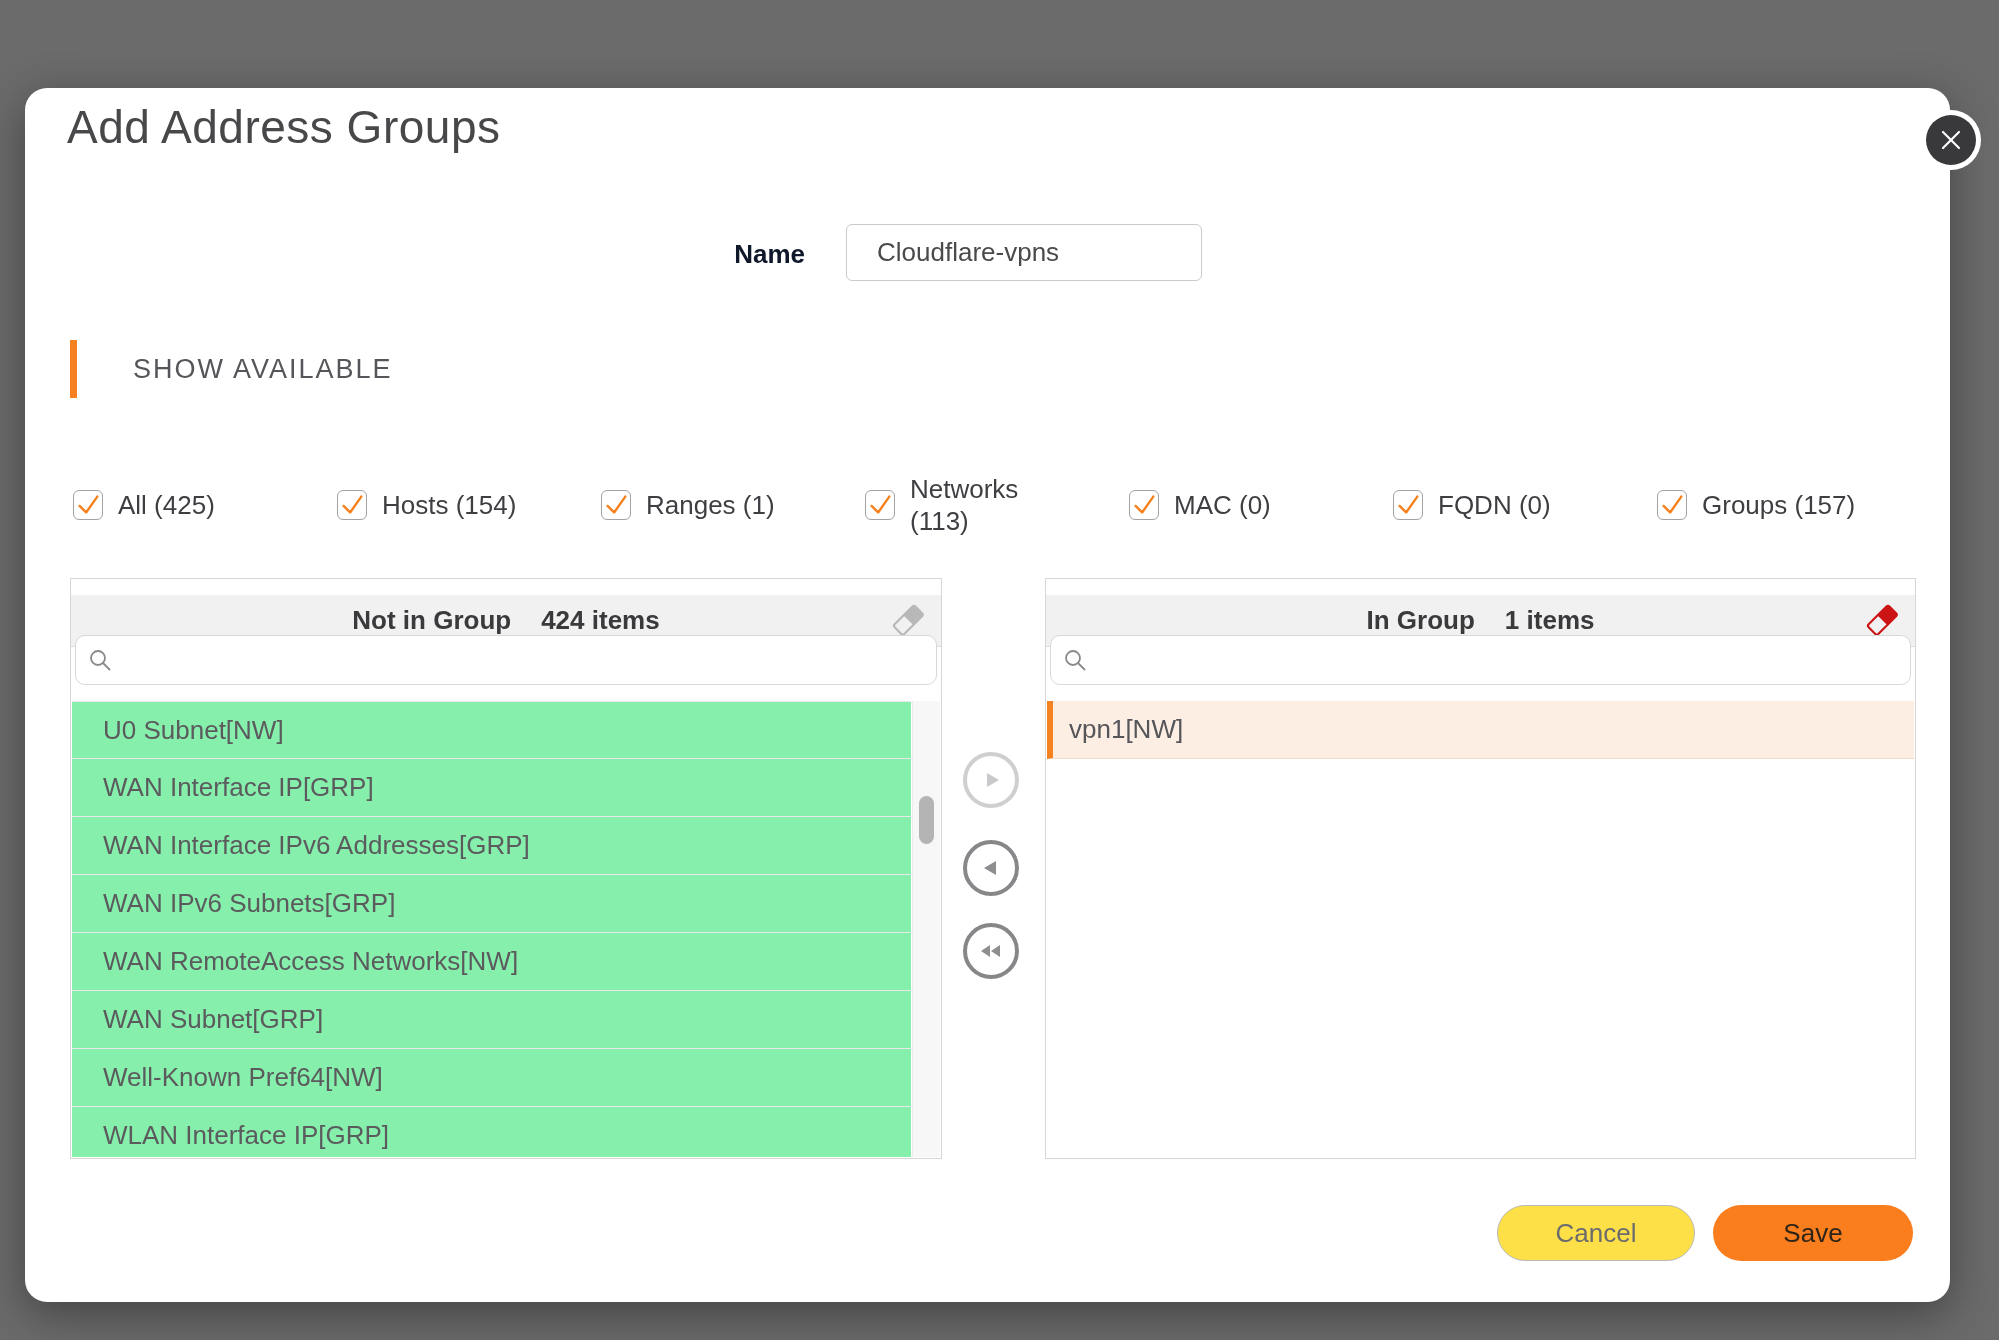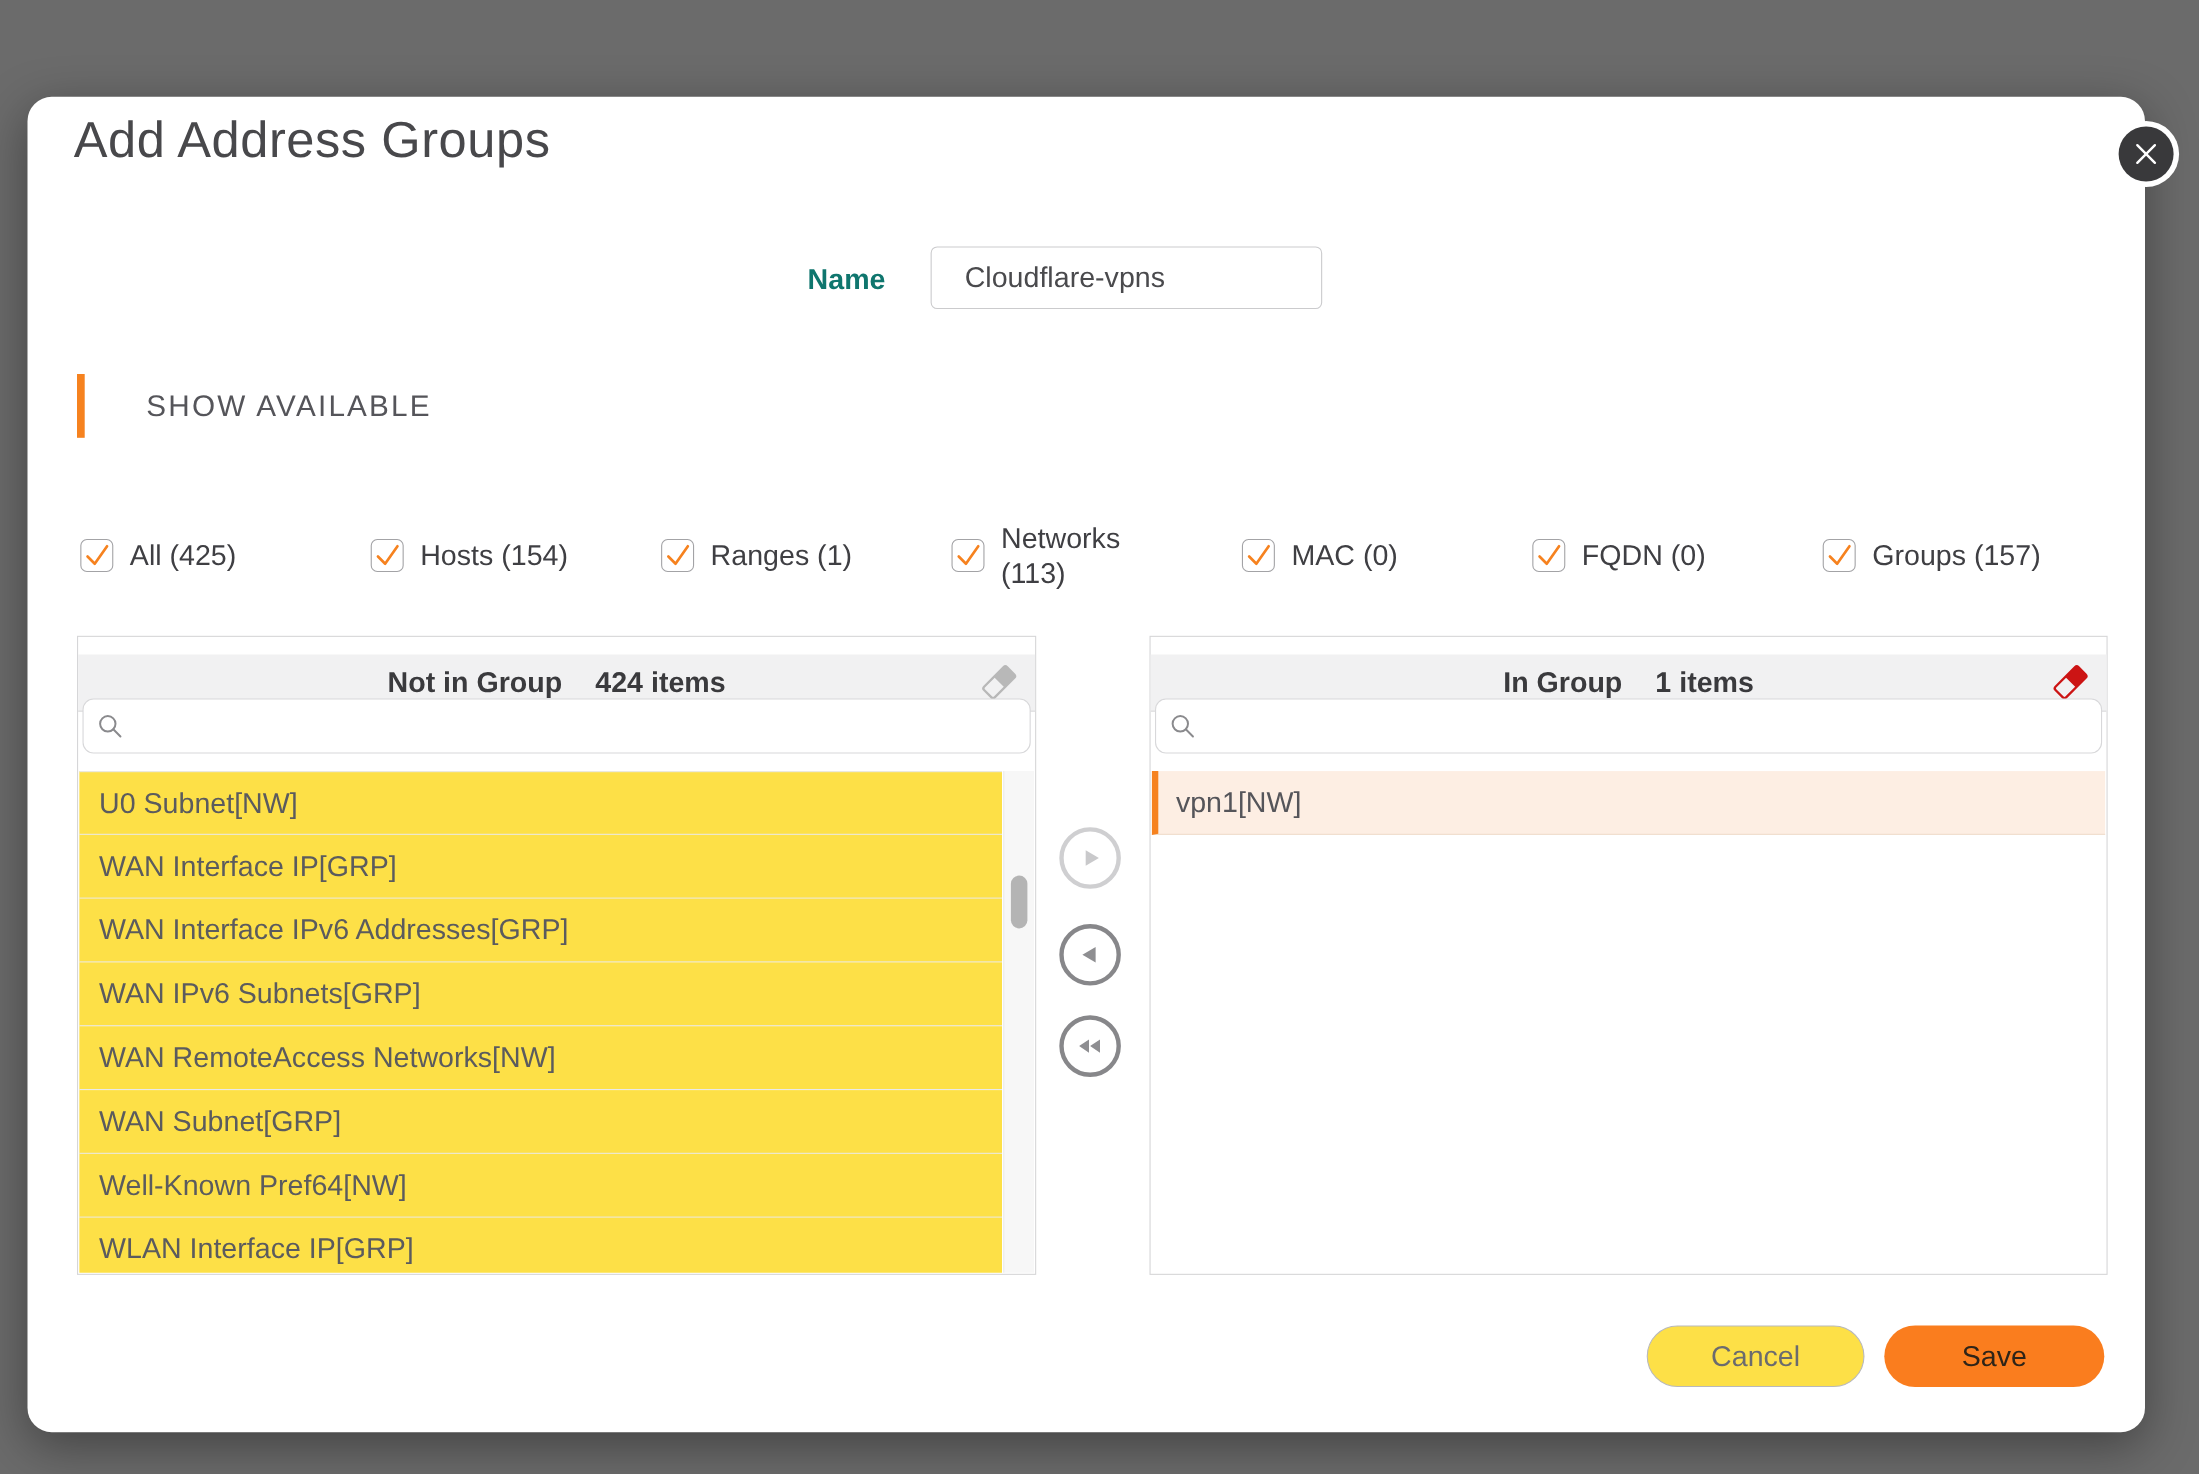--- a/index.html
+++ b/index.html
@@ -4,21 +4,21 @@
 <style>
   html,body{margin:0;padding:0;background:#6b6b6b;}
   *{box-sizing:border-box;font-family:"Liberation Sans","DejaVu Sans",sans-serif;}
   .stage{position:relative;width:1999px;height:1340px;background:#6b6b6b;overflow:hidden;}
   .modal{position:absolute;left:25px;top:88px;width:1925px;height:1214px;background:#ffffff;
          border-radius:22px;box-shadow:0 12px 45px rgba(0,0,0,.38);}
   .title{position:absolute;left:42px;top:12px;font-size:46px;font-weight:500;color:#48484b;letter-spacing:.5px;}
   .close-btn{position:absolute;left:1901px;top:27px;width:50px;height:50px;border-radius:50%;
              background:#39393b;box-shadow:0 0 0 5px #ffffff;display:flex;align-items:center;justify-content:center;cursor:pointer;}
   .name-label{position:absolute;left:560px;top:138px;width:220px;height:56px;display:flex;align-items:center;
-              justify-content:flex-end;font-size:26px;font-weight:bold;color:#0f766e;}
+              justify-content:flex-end;font-size:26px;font-weight:bold;color:#0f172a;}
   .name-input{position:absolute;left:821px;top:136px;width:356px;height:57px;border:1px solid #cbcbcd;border-radius:6px;
               padding:0 30px;font-size:26px;color:#4a4a4d;outline:none;background:#fff;}
   .section-bar{position:absolute;left:45px;top:252px;width:7px;height:58px;background:#f6821f;}
   .section-label{position:absolute;left:108px;top:252px;height:58px;display:flex;align-items:center;
                  font-size:27px;letter-spacing:2px;color:#55555a;}
   .filters{position:absolute;left:48px;top:382px;width:1848px;display:grid;grid-template-columns:repeat(7,264px);}
   .filter{display:flex;align-items:center;gap:15px;min-height:70px;cursor:pointer;}
   .cb{width:30px;height:30px;border:1.5px solid #a3a3a6;border-radius:6px;background:#fff;flex:0 0 auto;
       display:flex;align-items:center;justify-content:center;}
   .filter-label{font-size:26px;color:#3f3f43;line-height:1.25;}
@@ -29,22 +29,22 @@
   .panel-header{position:absolute;left:0;top:0;right:0;height:52px;background:#f1f1f2;border-bottom:1px solid #dcdcdd;
                 display:flex;align-items:center;justify-content:center;gap:30px;margin-top:16px;}
   .panel-title,.panel-count{font-size:26px;font-weight:bold;color:#3a3a3d;}
   .eraser{position:absolute;right:14px;top:7px;width:38px;height:42px;cursor:pointer;}
   .searchbox{position:absolute;left:4px;right:4px;top:56px;height:50px;border:1px solid #d8d8da;border-radius:10px;
              background:#fff;display:flex;align-items:center;padding:0 12px;}
   .searchbox input{border:none;outline:none;flex:1;font-size:25px;color:#4a4a4d;margin-left:10px;background:transparent;}
   .list{position:absolute;left:1px;top:122px;bottom:1px;overflow:hidden;}
   .panel.left .list{right:30px;}
   .panel.right .list{right:1px;}
-  .row{height:58px;display:flex;align-items:center;padding-left:18px;font-size:26px;color:#5b5b5e;
-       border-bottom:1px solid #e9e9ea;cursor:pointer;background:#fde047;}
+  .row{height:58px;display:flex;align-items:center;padding-left:31px;font-size:26px;color:#5b5b5e;
+       border-bottom:1px solid #e9e9ea;cursor:pointer;background:#86efac;}
   .row.first{border-top:1px solid #e9e9ea;}
   .row.selected{background:#fdeee3;border-left:6px solid #f6821f;padding-left:16px;color:#55555a;border-bottom:1px solid #f0ddcd;}
   .vscroll{position:absolute;right:1px;top:122px;bottom:1px;width:28px;background:#f7f7f7;border-left:1px solid #ebebeb;}
   .vthumb{position:absolute;left:6px;top:95px;width:15px;height:48px;border-radius:8px;background:#b4b4b4;cursor:grab;}
   .circle-btn{position:absolute;left:938px;width:56px;height:56px;border-radius:50%;border:4.5px solid #87878a;
               background:#fff;display:flex;align-items:center;justify-content:center;cursor:pointer;}
   .circle-btn.disabled{border-color:#cfcfd1;cursor:default;}
   .btn-right{top:664px;}
   .btn-left{top:752px;}
   .btn-dleft{top:835px;}

